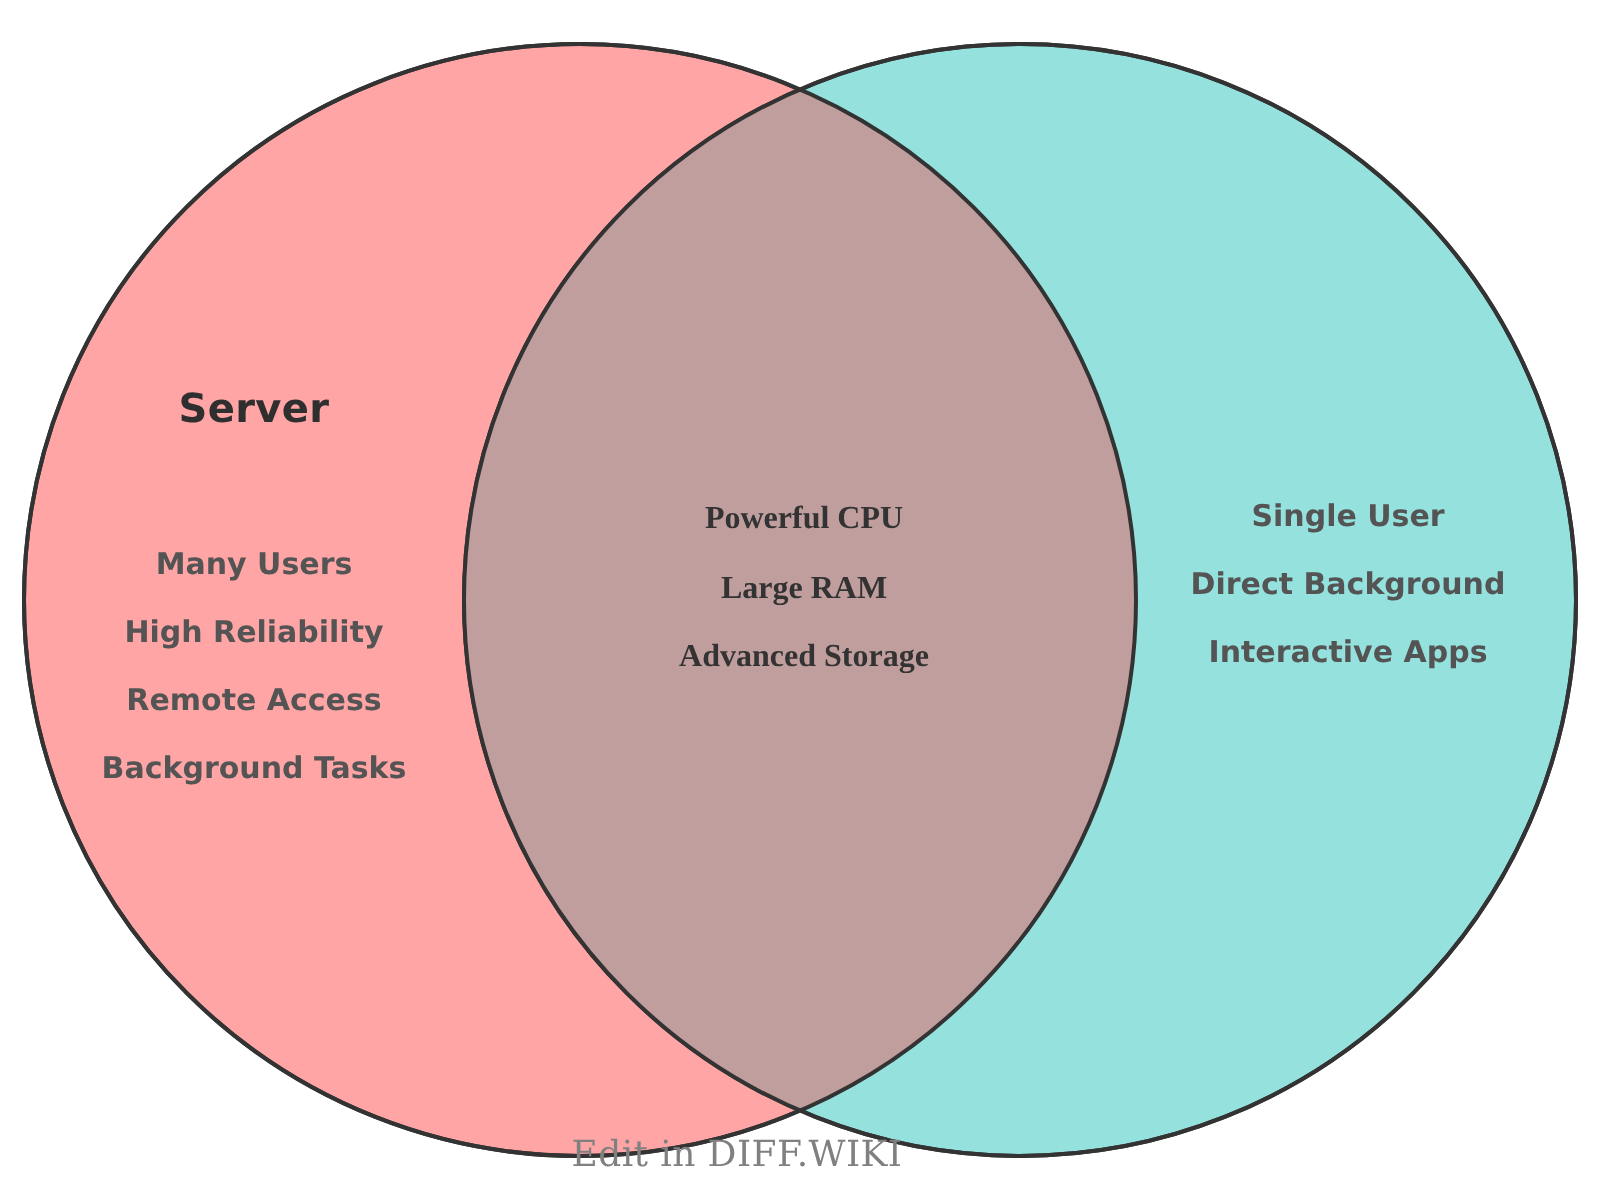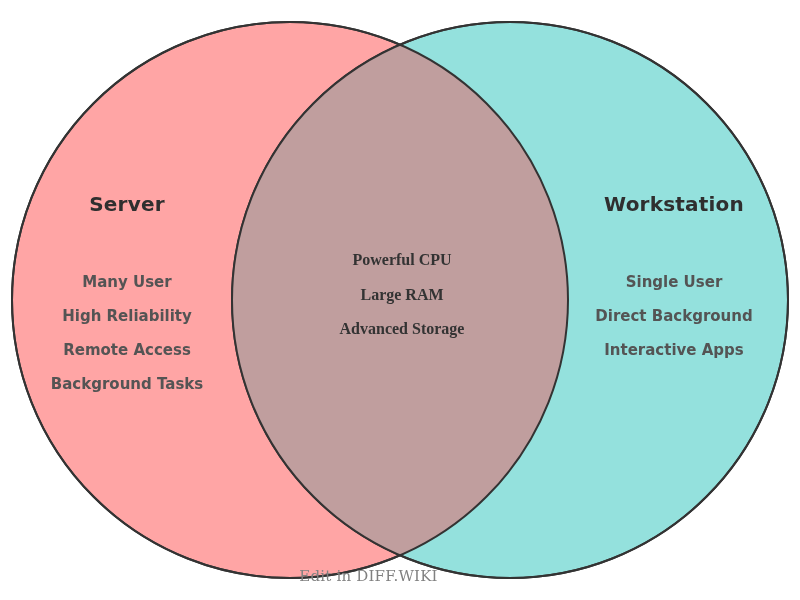--- a/index.html
+++ b/index.html
@@ -93,21 +93,21 @@
     width: 220px;
   }
 
   .footer-note {
     position: absolute;
     left: 0;
     top: 567px;
     width: 737px;
     text-align: center;
     font-family: "DejaVu Serif", serif;
-    font-size: 15px;
+    font-size: 18px;
     color: #808080;
     letter-spacing: 0.2px;
   }
 </style>
 </head>
 <body style="background: rgb(255, 255, 255);">
 
 <div id="venn-canvas" style="background: rgb(255, 255, 255);">
 
   <svg id="venn-svg" viewBox="0 0 800 600">
@@ -127,37 +127,36 @@
 
     <circle id="left-circle-outline" cx="290" cy="300" r="278" fill="none" stroke="#333333" stroke-width="2"></circle>
     <circle id="right-circle-outline" cx="510" cy="300" r="278" fill="none" stroke="#333333" stroke-width="2"></circle>
   </svg>
 
   <div class="text-layer">
 
     <div class="set-group" id="left-set">
       <div class="set-title">Server</div>
       <ul class="item-list">
-        <li class="item">Many User</li>
+        <li class="item">Many Users</li>
         <li class="item">High Reliability</li>
         <li class="item">Remote Access</li>
         <li class="item">Background Tasks</li>
       </ul>
     </div>
 
     <div class="set-group" id="intersection-set">
       <ul class="item-list">
         <li class="intersection-item">Powerful CPU</li>
         <li class="intersection-item">Large RAM</li>
         <li class="intersection-item">Advanced Storage</li>
       </ul>
     </div>
 
     <div class="set-group" id="right-set">
-      <div class="set-title">Workstation</div>
       <ul class="item-list">
         <li class="item">Single User</li>
         <li class="item">Direct Background</li>
         <li class="item">Interactive Apps</li>
       </ul>
     </div>
 
   </div>
 
   <div class="footer-note">Edit in DIFF.WIKI</div>

